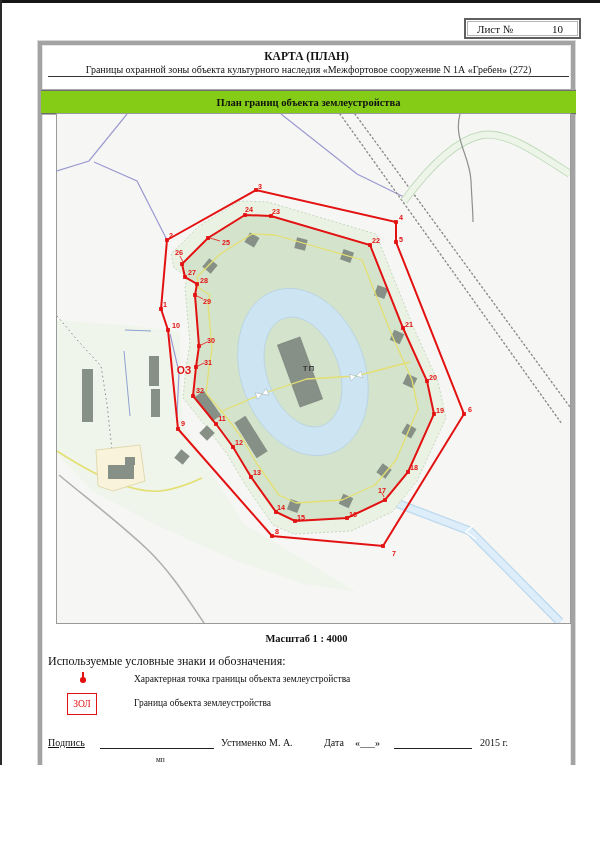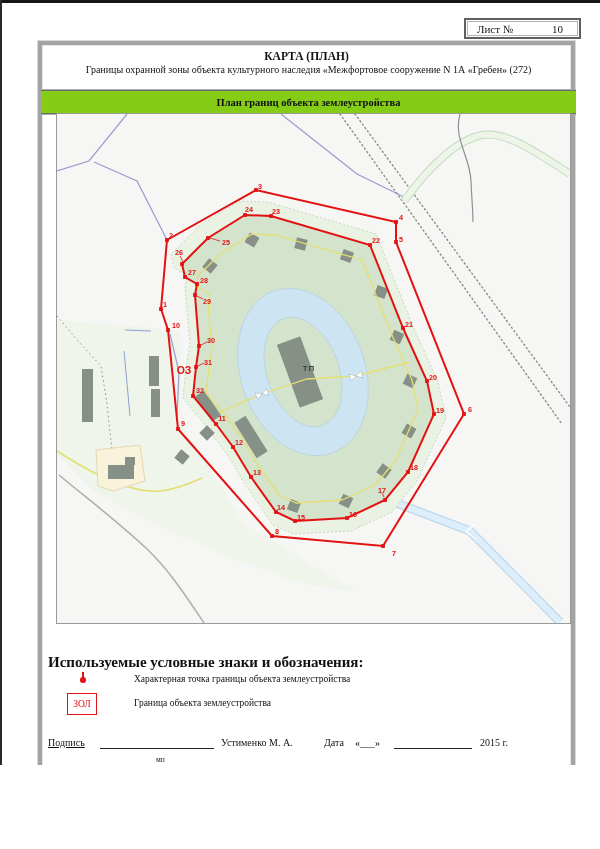--- a/index.html
+++ b/index.html
@@ -9,29 +9,29 @@
   #top-bar{left:0;top:0;width:600px;height:3px;background:#161616;}
   #left-bar{left:0;top:0;width:2px;height:849px;background:#2a2a2a;}
   #sheet-box{left:464px;top:18px;width:117px;height:21px;border:2px solid #5f5f5f;
              box-shadow:inset 0 0 0 1px #fdfdfd, inset 0 0 0 2px #b5b5b5;
              display:flex;align-items:center;justify-content:space-between;
              padding:0 16px 0 11px;box-sizing:border-box;font-size:11px;}
   #main-box{left:38px;top:41px;width:537px;height:744px;border:4px solid #a3a3a3;
             box-shadow:0 0 0 1px #d9d9d9, inset 0 0 0 1px #e6e6e6;box-sizing:border-box;}
   #hdr-title{left:0;top:5px;width:100%;text-align:center;font-weight:bold;font-size:11.5px;}
   #hdr-sub{left:6px;top:19px;width:521px;text-align:center;font-size:10px;
-           border-bottom:1px solid #333;padding-bottom:15px;}
+           border-bottom:1px solid #333;padding-bottom:1px;}
   #hdr-note{left:0;top:33px;width:100%;text-align:center;font-size:8px;}
   #plan-band{left:-1px;top:45px;width:535px;height:22px;border:1px solid #6e6e6e;
              border-left:none;border-right:none;box-shadow:0 -1px 0 #aaa, 0 1px 0 #aaa;
              display:flex;align-items:center;justify-content:center;
              font-weight:bold;font-size:10.5px;background:#84cc16;}
   #map-frame{left:14px;top:68px;width:513px;height:509px;border:1px solid #9a9a9a;}
   #scale-line{left:0;top:588px;width:100%;text-align:center;font-weight:bold;font-size:10.5px;}
-  #legend-head{left:6px;top:609px;font-weight:bold;font-size:15px;}
+  #legend-head{left:6px;top:609px;font-weight:normal;font-size:12px;}
   .legend-text{font-size:9.5px;}
   #lg1-text{left:92px;top:629px;}
   #lg2-text{left:92px;top:653px;}
   #pt-symbol{left:36px;top:627px;width:10px;height:13px;}
   #pt-stem{left:4px;top:0;width:1.5px;height:6px;background:#e31212;}
   #pt-dot{left:2px;top:5px;width:5.5px;height:5.5px;border-radius:50%;background:#e31212;}
   #zol-box{left:25px;top:648px;width:28px;height:20px;border:1.5px solid #e31212;
            display:flex;align-items:center;justify-content:center;
            color:#e31212;font-size:9.5px;font-family:Liberation Serif, serif;}
   .sig{font-size:10px;top:692px;}
@@ -250,20 +250,21 @@
             </g>
             <g>
               <rect x="187.1" y="390.1" width="3.8" height="3.8" fill="#e31212"></rect>
               <text x="196" y="388.5" text-anchor="middle" fill="#e31212" font-size="7.2" font-weight="bold" font-family="&quot;Liberation Sans&quot;,sans-serif">32</text>
             </g>
             <text x="180" y="370" text-anchor="middle" fill="#e31212" font-size="10.5" font-weight="bold" font-family="&quot;Liberation Sans&quot;,sans-serif">ОЗ</text>
           </g>
         </svg>
     </div>
 
+    <div class="abs" id="scale-line">Масштаб 1 : 4000</div>
 
     <div class="abs" id="legend-head">Используемые условные знаки и обозначения:</div>
 
     <div class="abs" id="pt-symbol">
       <div class="abs" id="pt-stem"></div>
       <div class="abs" id="pt-dot"></div>
     </div>
     <div class="abs legend-text" id="lg1-text">Характерная точка границы объекта землеустройства</div>
 
     <div class="abs" id="zol-box">ЗОЛ</div>

